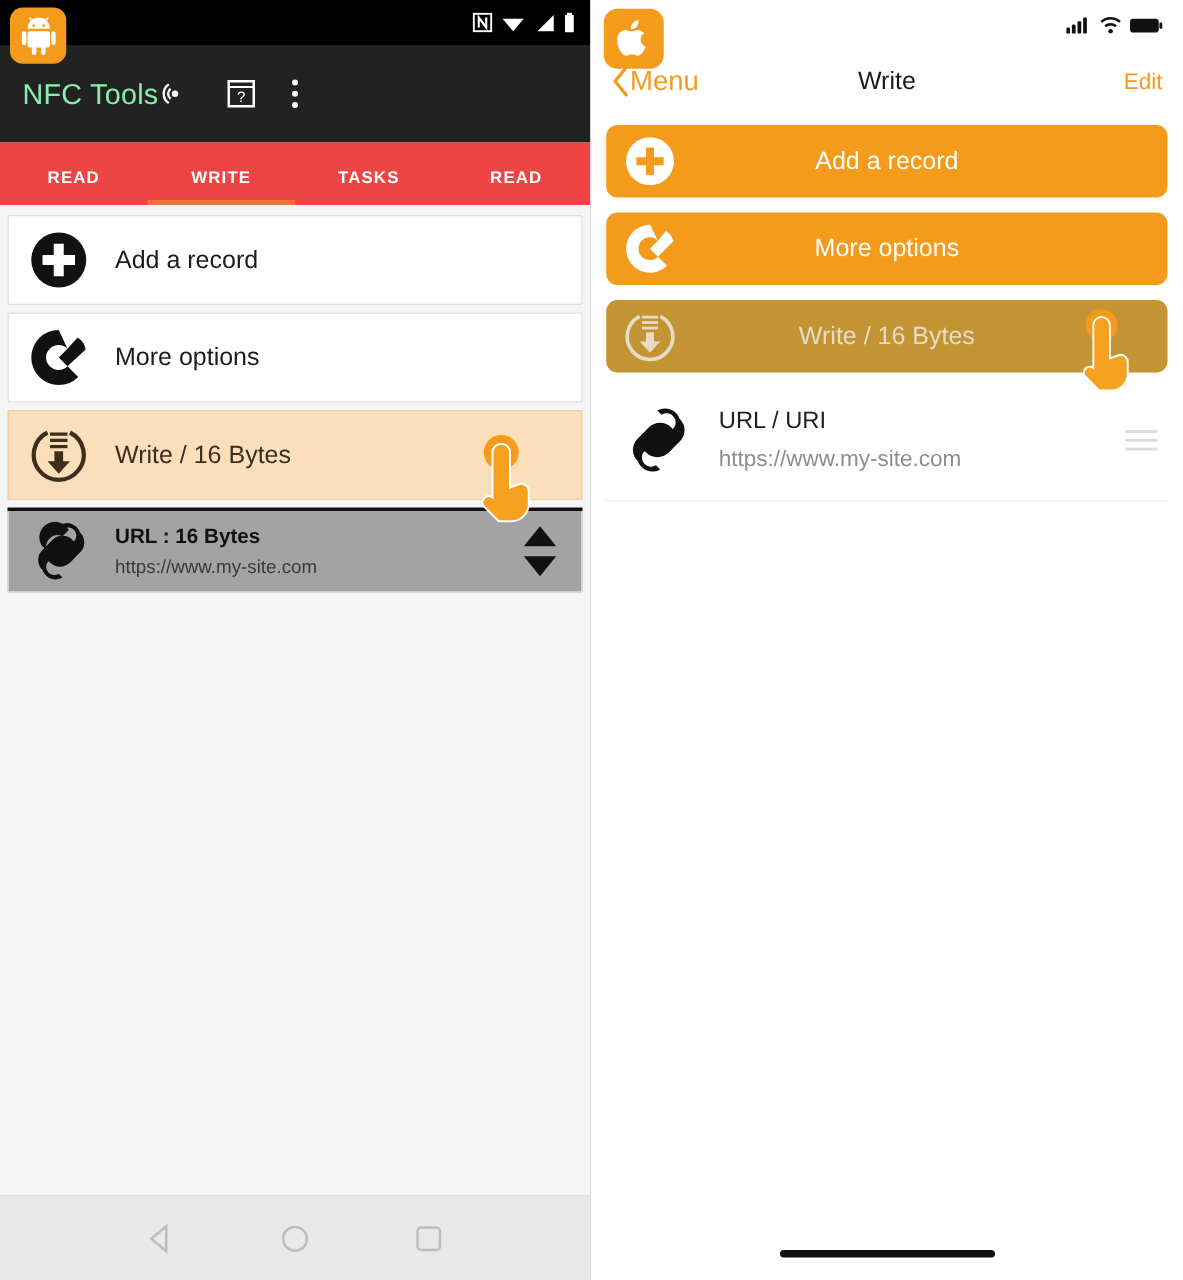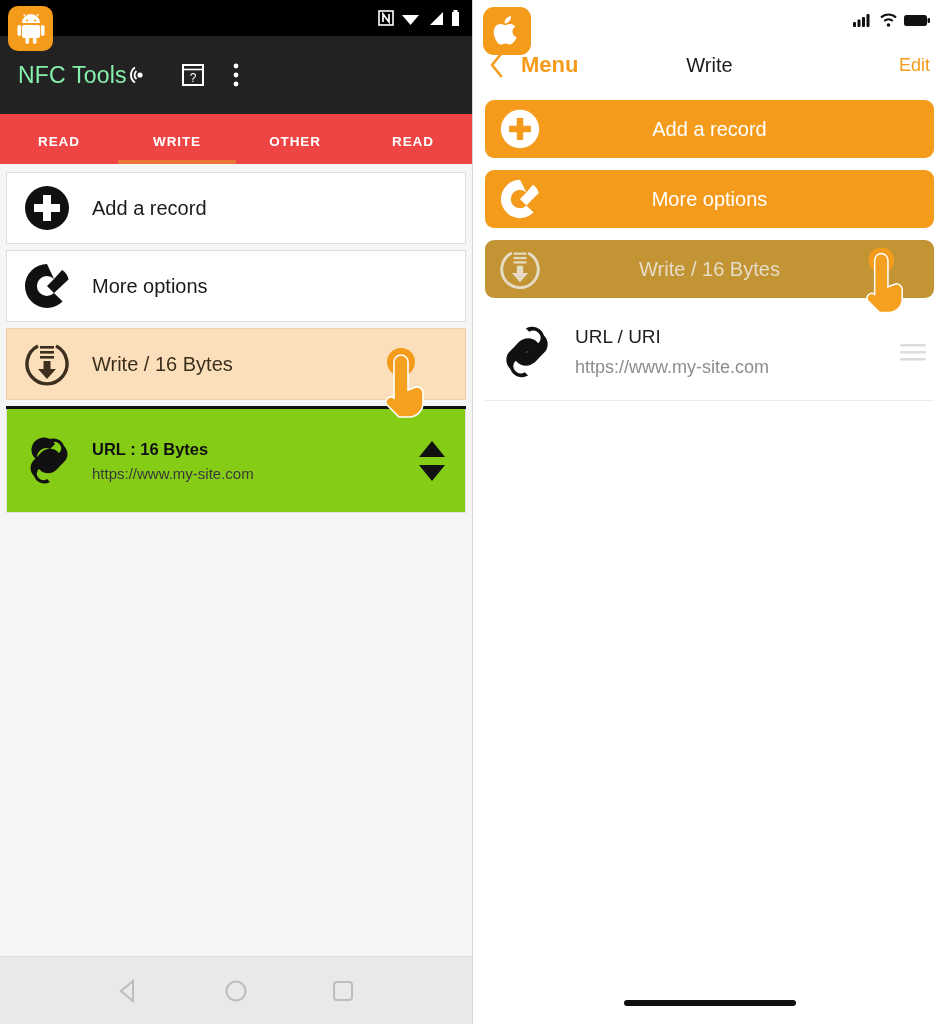--- a/index.html
+++ b/index.html
@@ -52,22 +52,22 @@
     margin: 0 6px 6px 6px; height: 72px;
     display: flex; align-items: center; padding-left: 17px; gap: 22px;
   }
   .and-card.highlight {
     background: #fbdfbb; border-color: #f0d0a8; position: relative; overflow: visible;
   }
   .and-card-label { font-size: 20px; color: #1b1b1b; }
   .and-card.highlight .and-card-label { color: #3c2f1e; }
   .and-divider-thick { height: 3px; background: #111111; margin: 2px 6px 0 6px; }
   .and-record {
-    background: #84cc16; border: 1px solid #e2e2e2; border-top: none;
-    margin: 0 6px; height: 104px;
+    background: #a3a3a3; border: 1px solid #e2e2e2; border-top: none;
+    margin: 0 6px; height: 65px;
     display: flex; align-items: center; padding: 0 18px 0 17px; gap: 18px;
   }
   .and-record-text { flex: 1; display: flex; flex-direction: column; gap: 6px; }
   .and-record-title { font-size: 16.5px; font-weight: bold; color: #111111; }
   .and-record-sub { font-size: 15px; color: #3a3a3a; }
   .and-navbar {
     height: 68px; background: #e9e9e9; border-top: 1px solid #e0e0e0;
     display: flex; align-items: center; justify-content: space-around;
     padding: 0 75px;
   }
@@ -78,21 +78,21 @@
     position: relative; display: flex; flex-direction: column;
   }
   .ios-statusbar {
     height: 40px; display: flex; align-items: center; justify-content: flex-end;
     padding: 0 16px 0 0; gap: 6px;
   }
   .ios-navbar {
     height: 50px; display: flex; align-items: center;
     padding: 0 16px; position: relative;
   }
-  .ios-back { display: flex; align-items: center; gap: 17px; font-weight: bold; }
+  .ios-back { display: flex; align-items: center; gap: 0; }
   .ios-back-label { color: #f59b1c; font-size: 22px; }
   .ios-nav-title {
     position: absolute; left: 0; right: 0; text-align: center;
     font-size: 20px; color: #1b1b1b; pointer-events: none;
   }
   .ios-edit { margin-left: auto; color: #f59b1c; font-size: 18px; }
   .ios-content { flex: 1; padding: 10px 12px 0 12px; position: relative; }
   .ios-btn {
     height: 58px; border-radius: 9px; background: #f59b1c;
     display: flex; align-items: center; padding: 0 14px;
@@ -165,21 +165,21 @@
           <circle cx="3" cy="3" r="2.4" fill="#fff"></circle>
           <circle cx="3" cy="12" r="2.4" fill="#fff"></circle>
           <circle cx="3" cy="21" r="2.4" fill="#fff"></circle>
         </svg>
       </div>
     </div>
 
     <div class="and-tabs">
       <div class="and-tab">READ</div>
       <div class="and-tab active">WRITE</div>
-      <div class="and-tab">OTHER</div>
+      <div class="and-tab">TASKS</div>
       <div class="and-tab">READ</div>
     </div>
 
     <div class="and-content">
 
       <div class="and-card">
         <svg width="46" height="46" viewBox="0 0 46 46">
           <circle cx="23" cy="23" r="22" fill="#111"></circle>
           <path d="M19 10 H27 V19 H36 V27 H27 V36 H19 V27 H10 V19 H19 Z" fill="#fff"></path>
         </svg>

